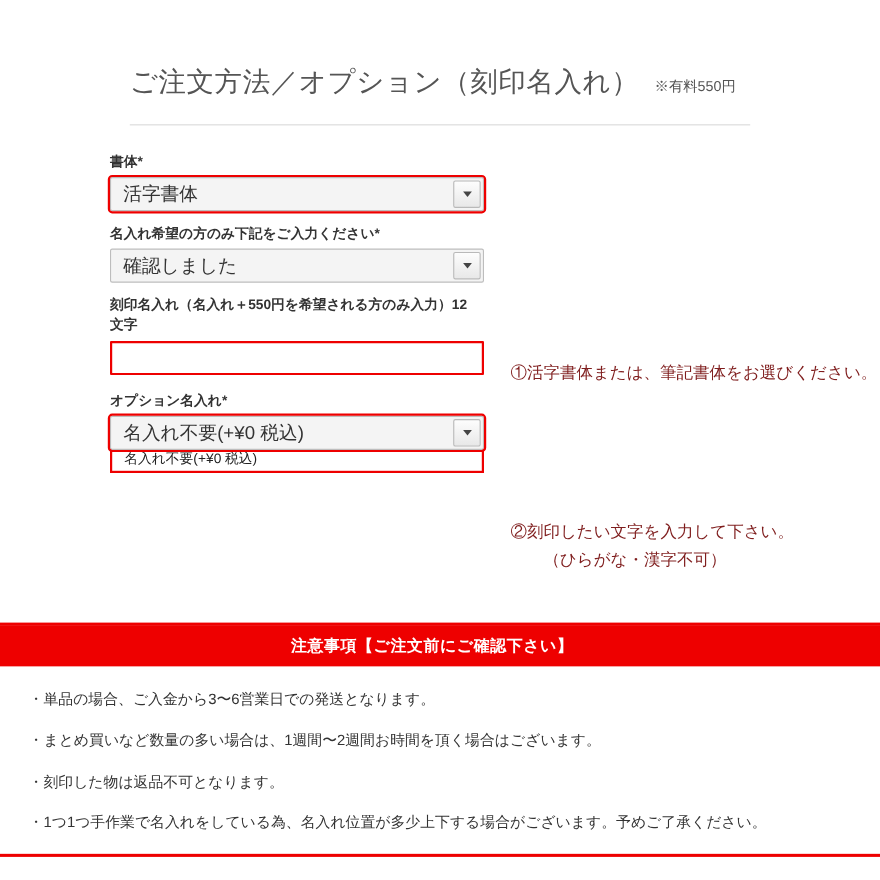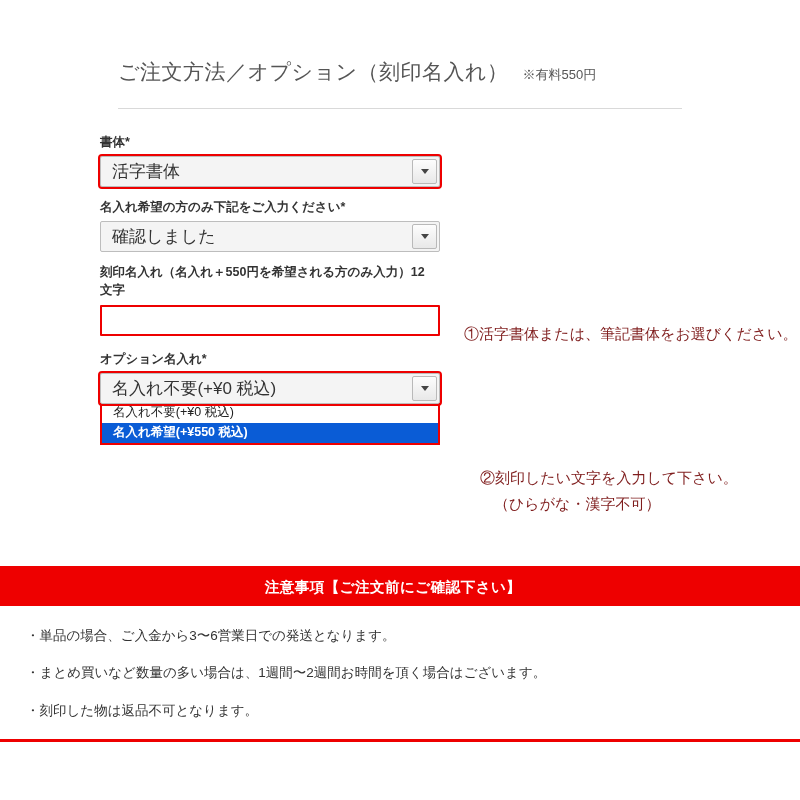--- a/index.html
+++ b/index.html
@@ -15,21 +15,21 @@
   }
 
   
   .page-header {
     padding: 58px 0 0 118px;
     display: flex;
     align-items: baseline;
     gap: 14px;
   }
   .page-title {
-    font-size: 21px;
+    font-size: 25px;
     color: #555555;
     letter-spacing: 0.5px;
     font-weight: 400;
   }
   .page-title-note {
     font-size: 13px;
     color: #555555;
   }
   .header-rule {
     margin: 22px 118px 0 118px;
@@ -124,21 +124,21 @@
   }
 
   
   .annot {
     position: absolute;
     font-size: 15px;
     color: #7f1d1d;
     white-space: nowrap;
   }
   .annot-1 { left: 452px; top: 192px; }
-  .annot-2 { left: 468px; top: 336px; }
+  .annot-2 { left: 452px; top: 336px; }
   .annot-2b { left: 482px; top: 362px; }
   .annot-3 { left: 452px; top: 447px; }
 
   
   .notice {
     position: absolute;
     left: 0;
     top: 566px;
     width: 800px;
     border-top: 3px solid #ee0000;
@@ -210,31 +210,31 @@
     
     <div class="field-label">オプション名入れ*</div>
     <div class="select-box plain outlined">
       <span>名入れ不要(+¥0 税込)</span>
       <span class="caret-btn">
         <span class="caret"></span>
       </span>
     </div>
     <div class="dd-list">
       <div class="dd-opt">名入れ不要(+¥0 税込)</div>
-      <div class="dd-opt selected">名入れ希望(+¥550 税込)</div>
     </div>
 
   </div>
 
   <div class="annot annot-1">①活字書体または、筆記書体をお選びください。</div>
   <div class="annot annot-2">②刻印したい文字を入力して下さい。</div>
   <div class="annot annot-2b">（ひらがな・漢字不可）</div>
   <div class="annot annot-3">③名入れ希望をお選び下さい。</div>
 </div>
 
 <div class="notice">
   <div class="notice-title">注意事項【ご注文前にご確認下さい】</div>
   <div class="notice-body">
     <div class="notice-line">・単品の場合、ご入金から3〜6営業日での発送となります。</div>
     <div class="notice-line">・まとめ買いなど数量の多い場合は、1週間〜2週間お時間を頂く場合はございます。</div>
     <div class="notice-line">・刻印した物は返品不可となります。</div>
+    <div class="notice-line">・1つ1つ手作業で名入れをしている為、名入れ位置が多少上下する場合がございます。予めご了承ください。</div>
   </div>
 </div>
 
 </body></html>

